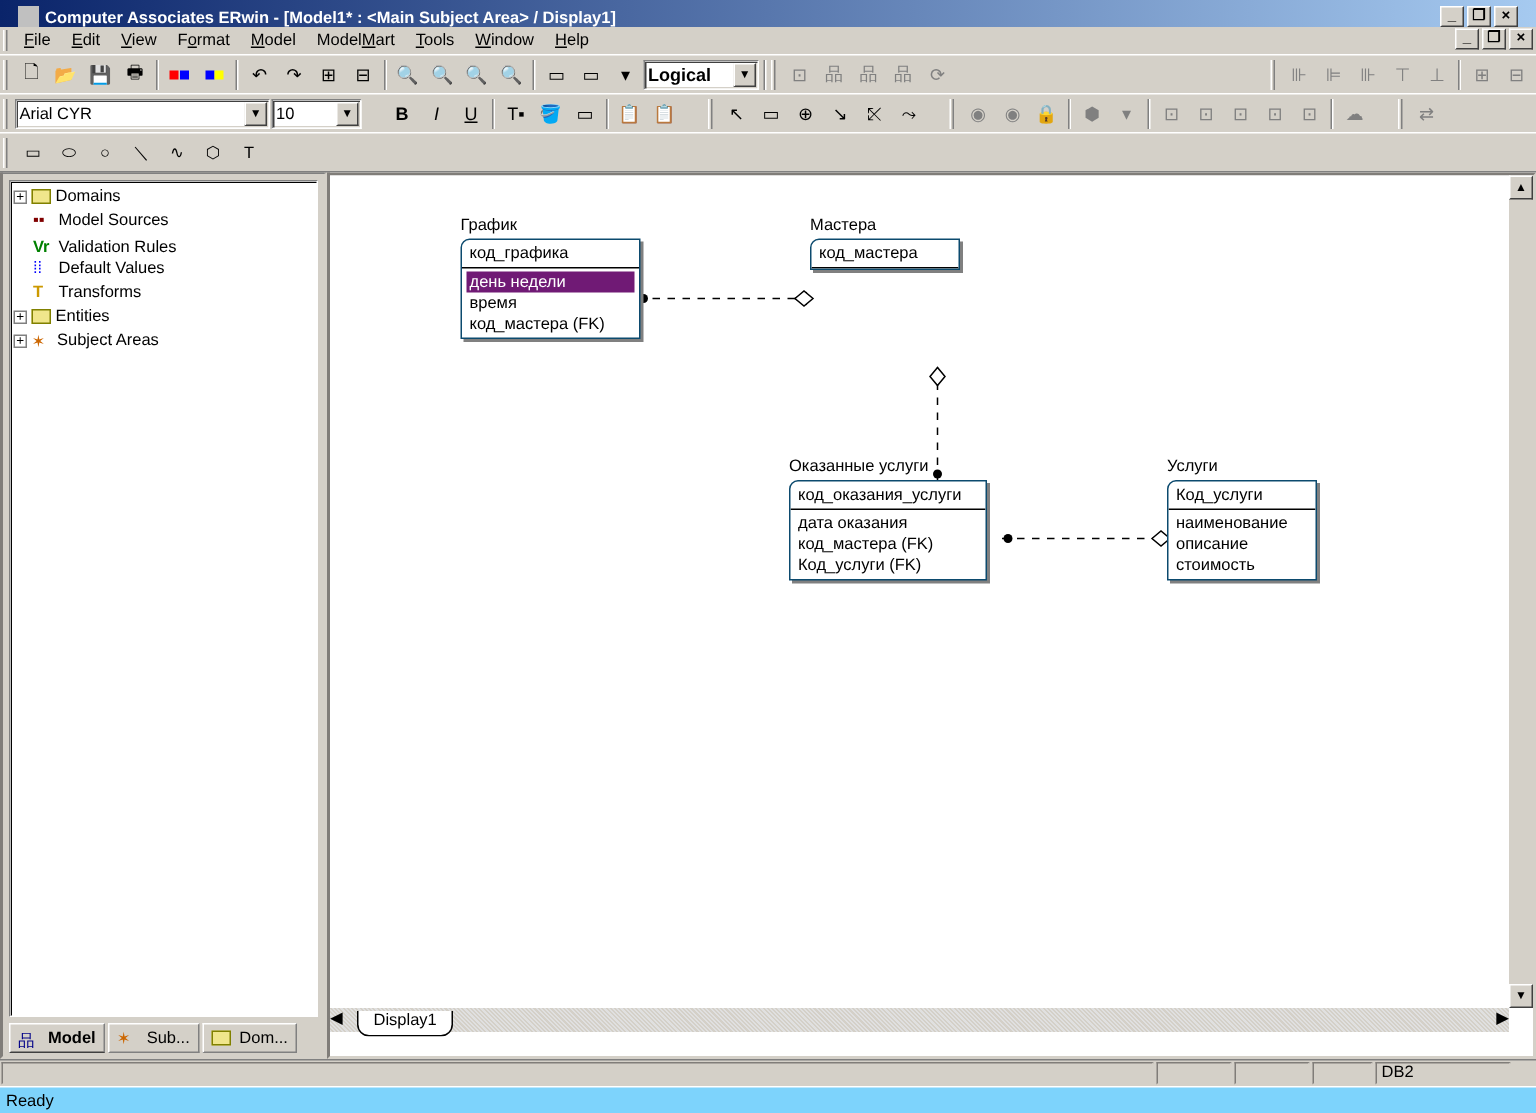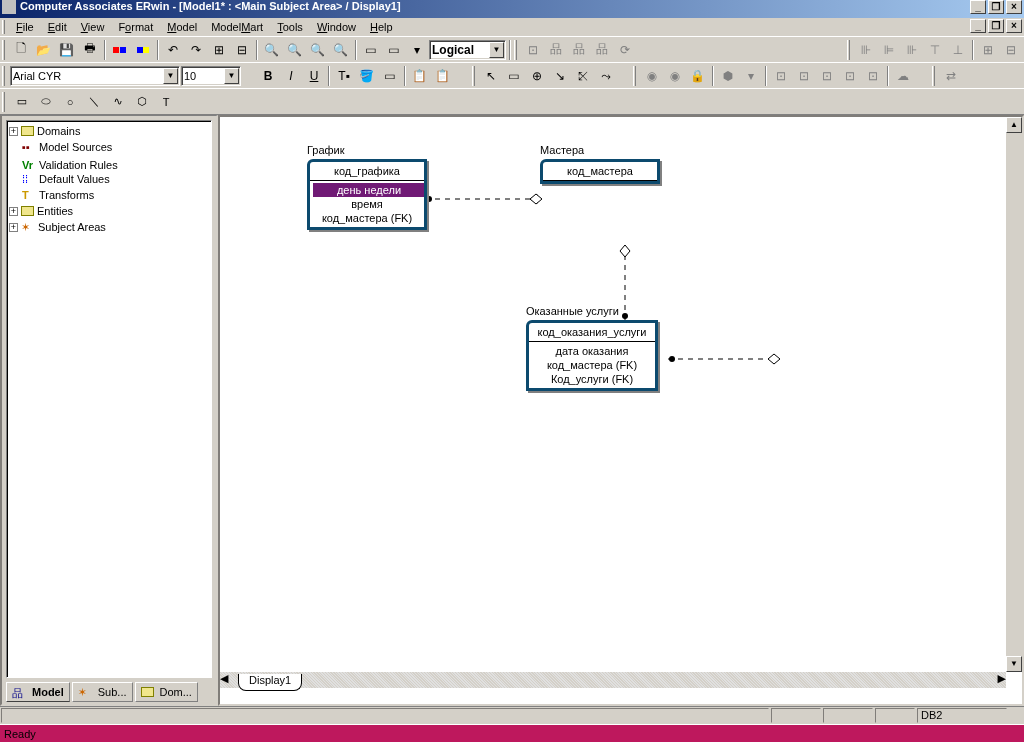--- a/index.html
+++ b/index.html
@@ -10,22 +10,22 @@
   width: 1024px;
   height: 742px;
   overflow: hidden;
   position: relative;
 }
 .titlebar {
   height: 18px;
   background: linear-gradient(to right, #0a246a, #a6caf0);
   color: #fff;
   display: flex;
-  align-items: flex-start;
-  padding: 0 2px;
+  align-items: flex-end;
+  padding: 0 12px;
   font-weight: bold;
   font-size: 11px;
 }
 .titlebar .title-icon { width: 14px; height: 14px; background: #c0c0c0; margin-right: 4px; }
 .titlebar .spacer { flex: 1; }
 .winbtn {
   width: 16px; height: 14px; background: #d4d0c8;
   border: 1px solid #fff; border-right-color: #404040; border-bottom-color: #404040;
   margin-left: 2px; font-family: Arial; font-size: 10px; text-align: center;
   line-height: 11px; color: #000; font-weight: bold;
@@ -146,33 +146,32 @@
   position: absolute; left: 18px; bottom: 13px; height: 17px; padding: 0 10px;
   background: #fff; border: 1px solid #000; border-top: none;
   border-radius: 0 0 8px 8px;
   font-size: 11px;
 }
 .entity {
   position: absolute; background: #fff;
 }
 .entity-title { position: absolute; top: -15px; left: 0; font-size: 11px; }
 .entity-box {
-  border: 3px solid #0c4a6e; border-radius: 6px 0 0 0;
+  border: 1px solid #0c4a6e; border-radius: 6px 0 0 0;
   box-shadow: 2px 2px 0 #808080;
   background: #fff;
   overflow: hidden;
-  text-align: center;
 }
 .entity-pk { padding: 2px 5px; border-bottom: 1px solid #000; font-size: 11px; }
 .entity-attrs { padding: 2px 5px; font-size: 11px; }
 .entity-attrs div { white-space: nowrap; line-height: 14px;}
 .entity-pk div { white-space: nowrap; line-height: 14px;}
 .attr-selected { background: #701a75; color: #fff; padding: 0 2px; display: inline-block; margin-left: -2px; }
 .statusbar {
-  height: 18px; background: #be185d; border-top: 1px solid #fff;
+  height: 18px; background: #7dd3fc; border-top: 1px solid #fff;
   display: flex; align-items: center; padding: 0 4px; font-size: 11px;
 }
 svg.rel { position:absolute; top:0; left:0; pointer-events:none;}
 .folder-icon { background: #f0e68c; border: 1px solid #808000; width: 13px; height: 10px;}
 .sq-red { width:6px; height:6px; background:red; display:inline-block; margin-right: 1px;}
 .sq-blue {width:6px; height:6px; background:blue; display:inline-block; margin-right:1px;}
 </style>
 </head>
 <body>
 
@@ -398,21 +397,21 @@
             <div>код_графика</div>
           </div>
           <div class="entity-attrs">
             <div><span class="attr-selected" style="width: 112px;">день недели</span></div>
             <div>время</div>
             <div>код_мастера (FK)</div>
           </div>
         </div>
       </div>
 
-      <div class="entity" style="left:320px; top:42px; width:120px;">
+      <div class="entity" style="left:320px; top:42px; width:100px;">
         <div class="entity-title">Мастера</div>
         <div class="entity-box">
           <div class="entity-pk">
             <div>код_мастера</div>
           </div>
         </div>
       </div>
 
       <div class="entity" style="left:306px; top:203px; width:132px;">
         <div class="entity-title">Оказанные услуги</div>
@@ -421,20 +420,33 @@
             <div>код_оказания_услуги</div>
           </div>
           <div class="entity-attrs">
             <div>дата оказания</div>
             <div>код_мастера (FK)</div>
             <div>Код_услуги (FK)</div>
           </div>
         </div>
       </div>
 
+      <div class="entity" style="left:558px; top:203px; width:100px;">
+        <div class="entity-title">Услуги</div>
+        <div class="entity-box">
+          <div class="entity-pk">
+            <div>Код_услуги</div>
+          </div>
+          <div class="entity-attrs">
+            <div>наименование</div>
+            <div>описание</div>
+            <div>стоимость</div>
+          </div>
+        </div>
+      </div>
 
     </div>
     <div class="vscroll">
       <div class="arrow">▲</div>
       <div class="arrow down">▼</div>
     </div>
     <div class="hscroll-area">
       <div class="hscroll-row">
         <div class="arrow">◀</div>
         <div class="arrow right">▶</div>

